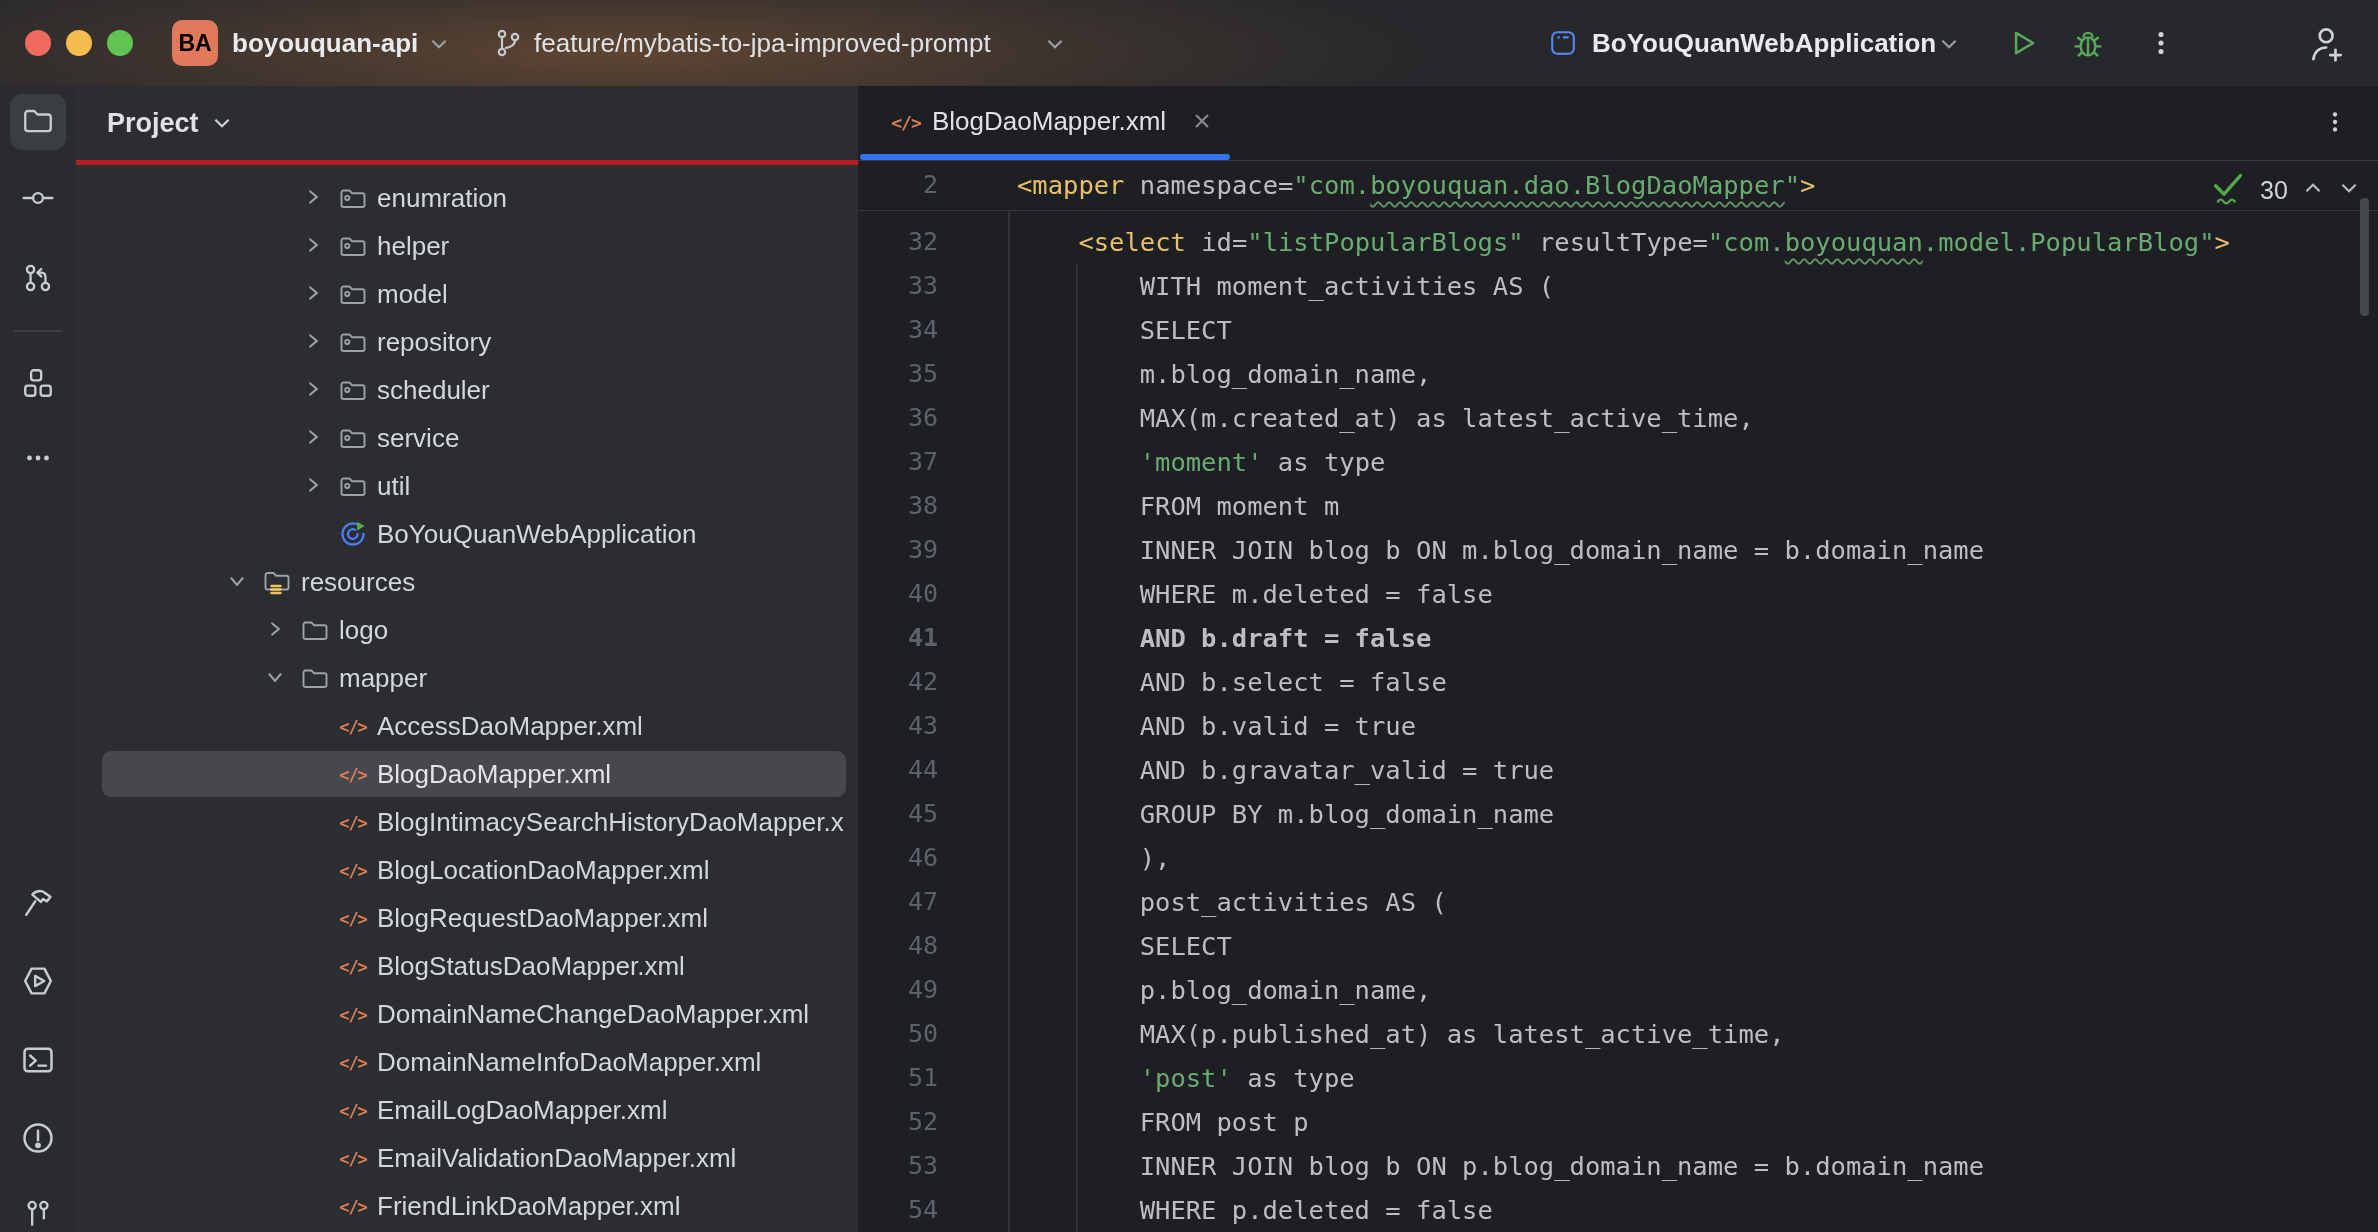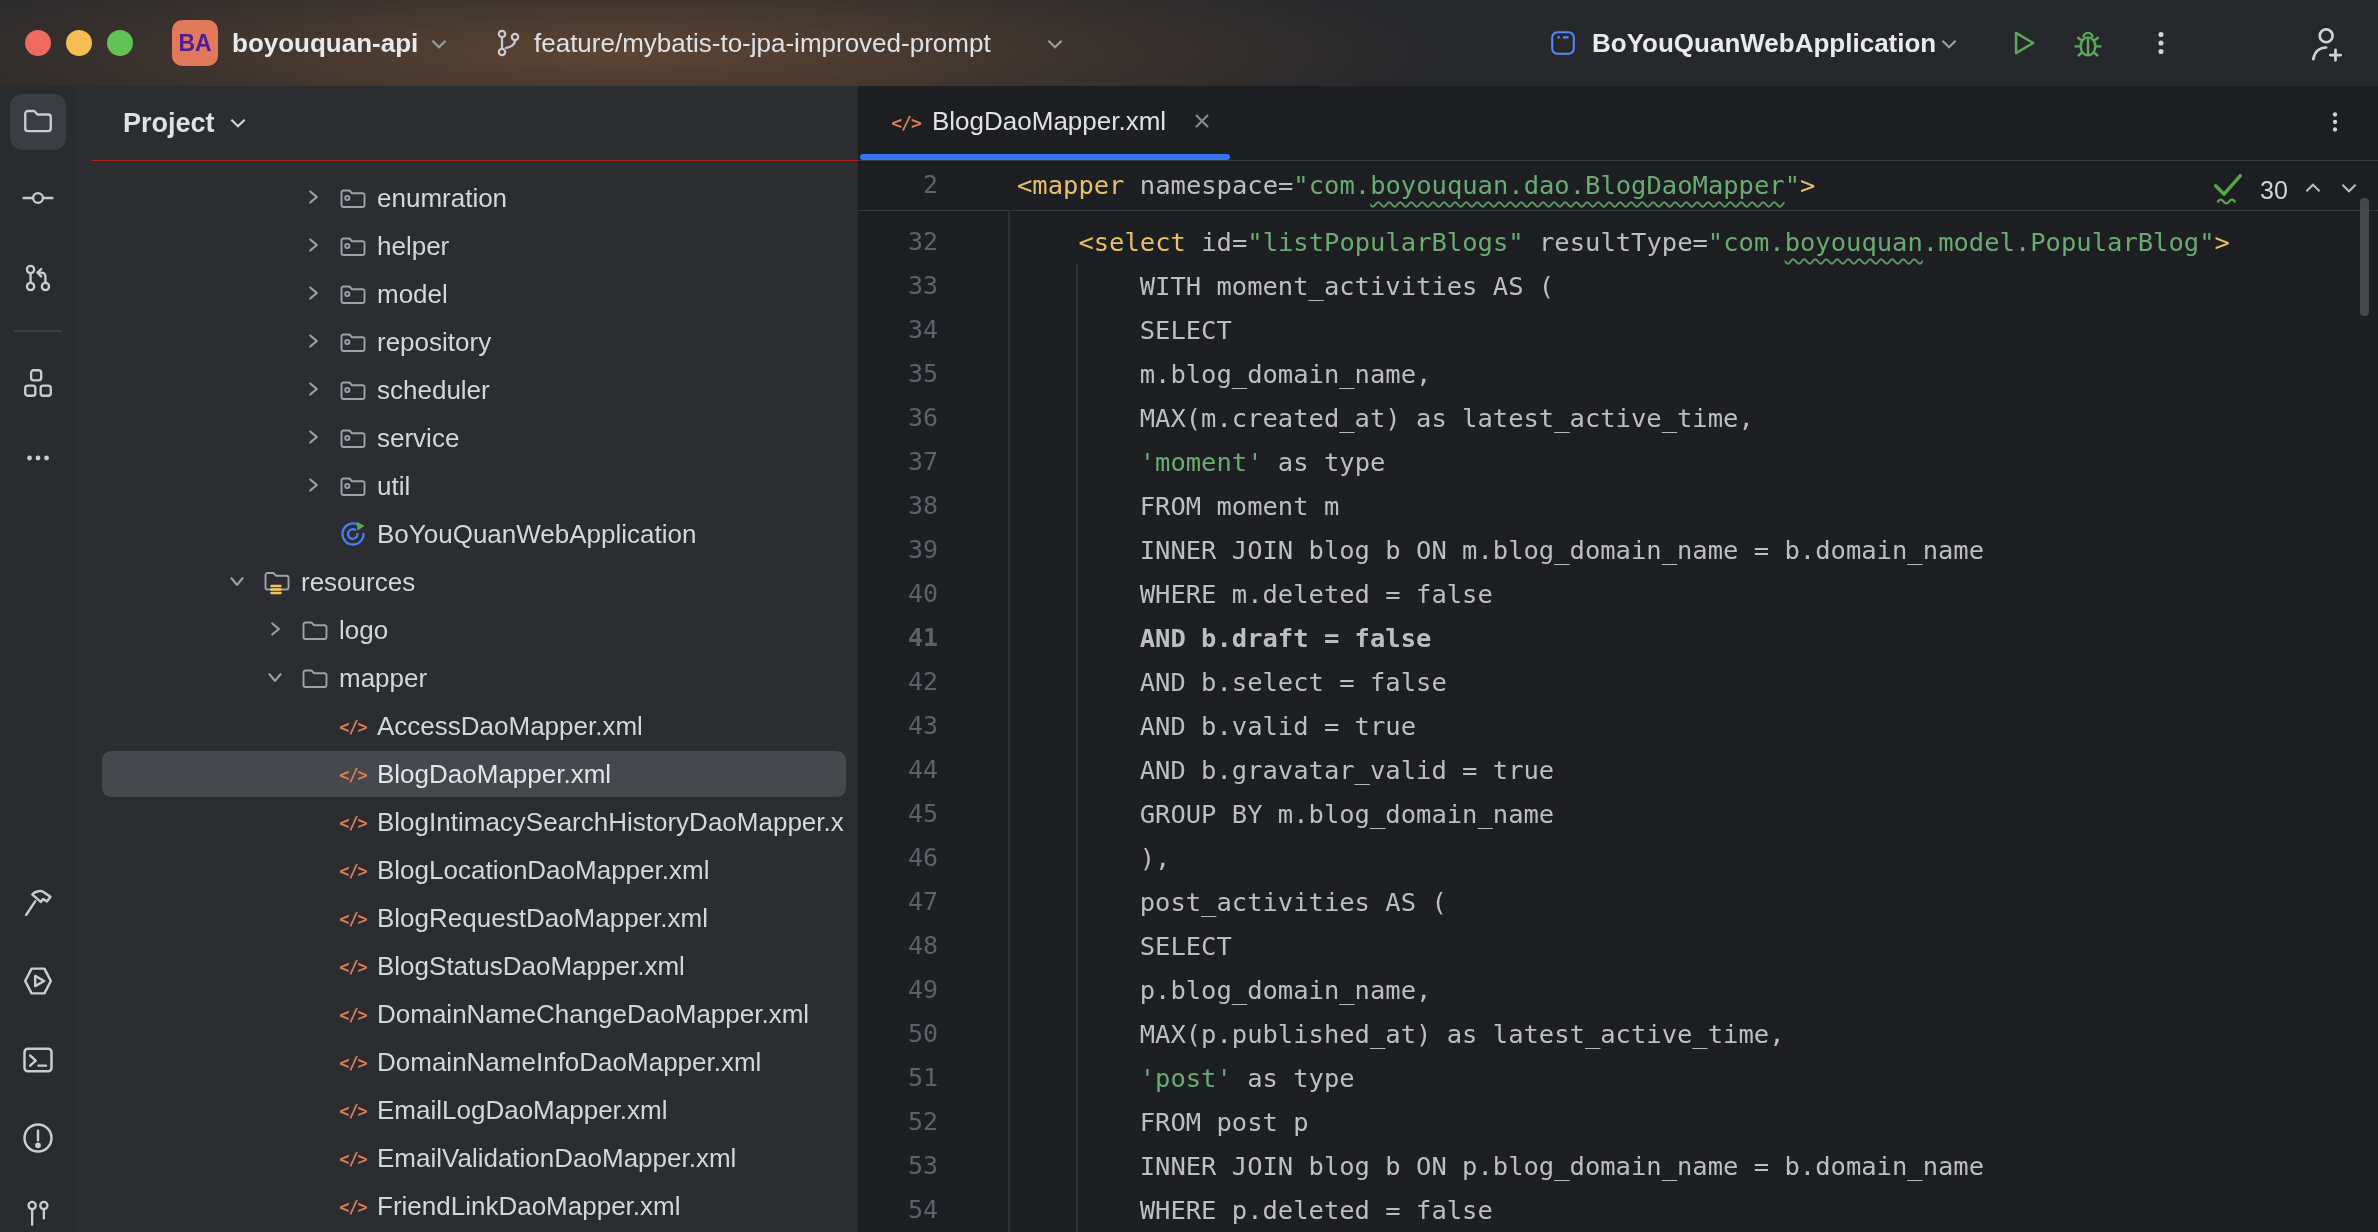--- a/index.html
+++ b/index.html
@@ -5,33 +5,33 @@
   html,body{margin:0;padding:0;background:#151618;}
   #page{position:relative;width:2378px;height:1232px;overflow:hidden;
         font-family:"Liberation Sans",sans-serif;background:#1e1f22;}
   .abs{position:absolute;}
 
   
   #titlebar{left:0;top:0;width:2378px;height:86px;background:#27282b;
     background-image:radial-gradient(46% 170% at 26% 62%,rgba(140,93,57,.55) 0%,rgba(140,93,57,.16) 48%,rgba(140,93,57,0) 75%);}
   .tl{width:26px;height:26px;border-radius:50%;top:30px;}
   #badge{left:172px;top:20px;width:46px;height:46px;border-radius:10px;background:#e2795a;
-    color:#4c1d95;font-size:23px;font-weight:700;display:flex;align-items:center;justify-content:center;}
+    color:#000000;font-size:23px;font-weight:700;display:flex;align-items:center;justify-content:center;}
   .tb-text{top:0;height:86px;display:flex;align-items:center;color:#dfe1e5;font-size:26px;}
   .tb-strong{font-weight:600;color:#e8eaee;}
 
   
   #toolstrip{left:0;top:86px;width:76px;height:1146px;background:#292b2e;border-right:1px solid #1e1f22;}
   .strip-btn{left:10px;width:56px;height:56px;border-radius:12px;display:flex;align-items:center;justify-content:center;}
   .strip-btn.sel{background:#3a3d41;}
   .strip-div{left:14px;width:48px;height:2px;background:#3c3e42;}
 
   
   #panel{left:76px;top:86px;width:782px;height:1146px;background:#2b2d30;overflow:hidden;}
-  #panel-header{left:16px;top:0;width:782px;height:74px;border-bottom:1px solid #b91c1c;}
+  #panel-header{left:0;top:0;width:782px;height:74px;border-bottom:5px solid #b91c1c;}
   #panel-title{left:31px;top:0;height:74px;display:flex;align-items:center;gap:12px;
     color:#dfe1e5;font-size:27px;font-weight:700;}
   #tree{left:0;top:86px;width:782px;height:1060px;}
   .row{left:0;width:782px;height:48px;overflow:hidden;}
   .row .hl{position:absolute;left:26px;right:12px;top:1px;bottom:1px;border-radius:9px;background:#46484d;}
   .row .chev{position:absolute;top:13px;}
   .row .ticon{position:absolute;top:9px;}
   .row .lbl{position:absolute;top:0;height:48px;display:flex;align-items:center;
     color:#d3d6db;font-size:26px;white-space:nowrap;}
   .row.sel .lbl{color:#e2e4e9;}

